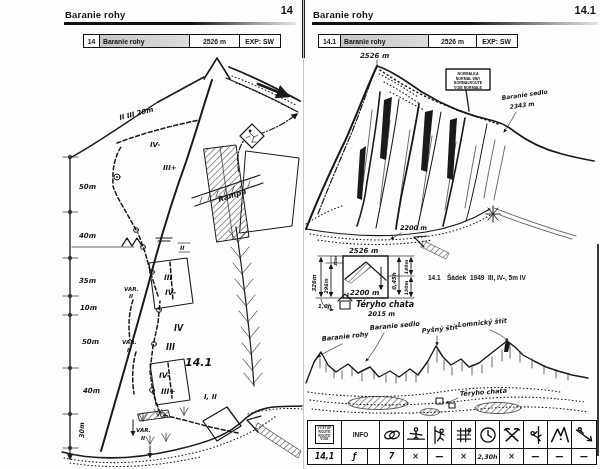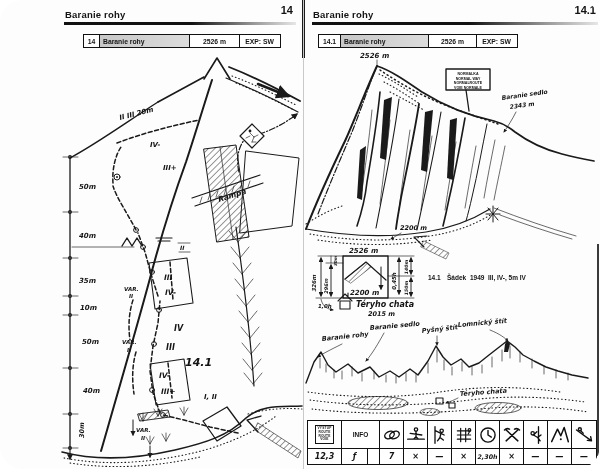--- a/index.html
+++ b/index.html
@@ -1,17 +1,17 @@
 <!DOCTYPE html>
 <html><head>
 <meta charset="utf-8">
 <style>
   html,body{margin:0;padding:0;background:#fff;}
   .canvas{position:relative;width:600px;height:469px;background:#fdfdfd;overflow:hidden;
-          font-family:"Liberation Sans",sans-serif;color:#141414;border-radius:23px;}
+          font-family:"Liberation Sans",sans-serif;color:#141414;}
   .abs{position:absolute;}
   
   .pghdr{position:absolute;top:4px;height:20px;display:flex;justify-content:space-between;align-items:flex-start;}
   .pgtitle{font-weight:bold;font-size:9.5px;letter-spacing:.2px;padding-top:5px;}
   .pgno{font-weight:bold;font-size:11px;}
   .rule{position:absolute;top:22px;height:3px;background:linear-gradient(to right,#111 55%,#999 82%,#e6e6e6);}
   
   .ibox{position:absolute;top:34px;height:14px;display:grid;border:1.4px solid #111;
         font-weight:bold;font-size:6.8px;box-sizing:border-box;background:#fff;}
   .ic{border-right:1.2px solid #111;display:flex;align-items:center;justify-content:center;overflow:hidden;}
@@ -369,21 +369,21 @@
       </div>
       <div class="tc">
         <svg width="20" height="20" viewBox="0 0 24 24" stroke="#111" fill="none" stroke-width="1.7" stroke-linecap="round">
           <path d="M3 6 L21 19 M21 19 L16 18.5 M21 19 L20 14"></path>
             <circle cx="7" cy="5" r="1.8"></circle>
             <path d="M8 7 L11 10"></path>
         </svg>
       </div>
     </div>
     <div class="trow vl">
-      <div class="tc hwv">12,3</div>
+      <div class="tc hwv">14,1</div>
       <div class="tc hwv">ƒ</div>
       <div class="tc hwv"></div>
       <div class="tc hwv">7</div>
       <div class="tc hwv">×</div>
       <div class="tc hwv">—</div>
       <div class="tc hwv">×</div>
       <div class="tc hwv small">2,30h</div>
       <div class="tc hwv">×</div>
       <div class="tc hwv">—</div>
       <div class="tc hwv">—</div>

